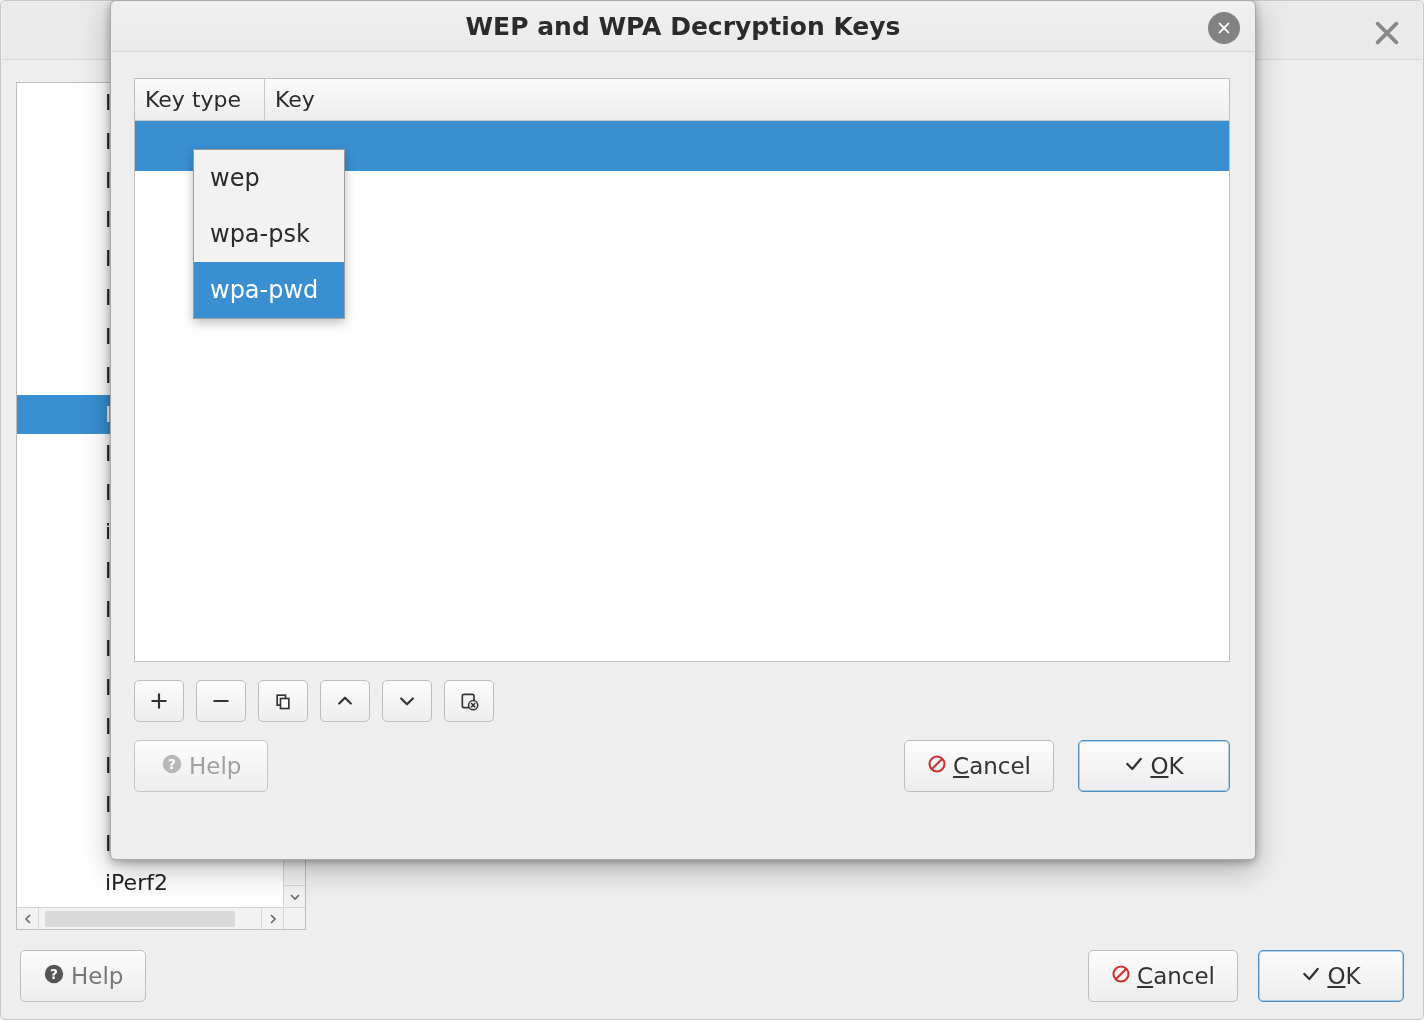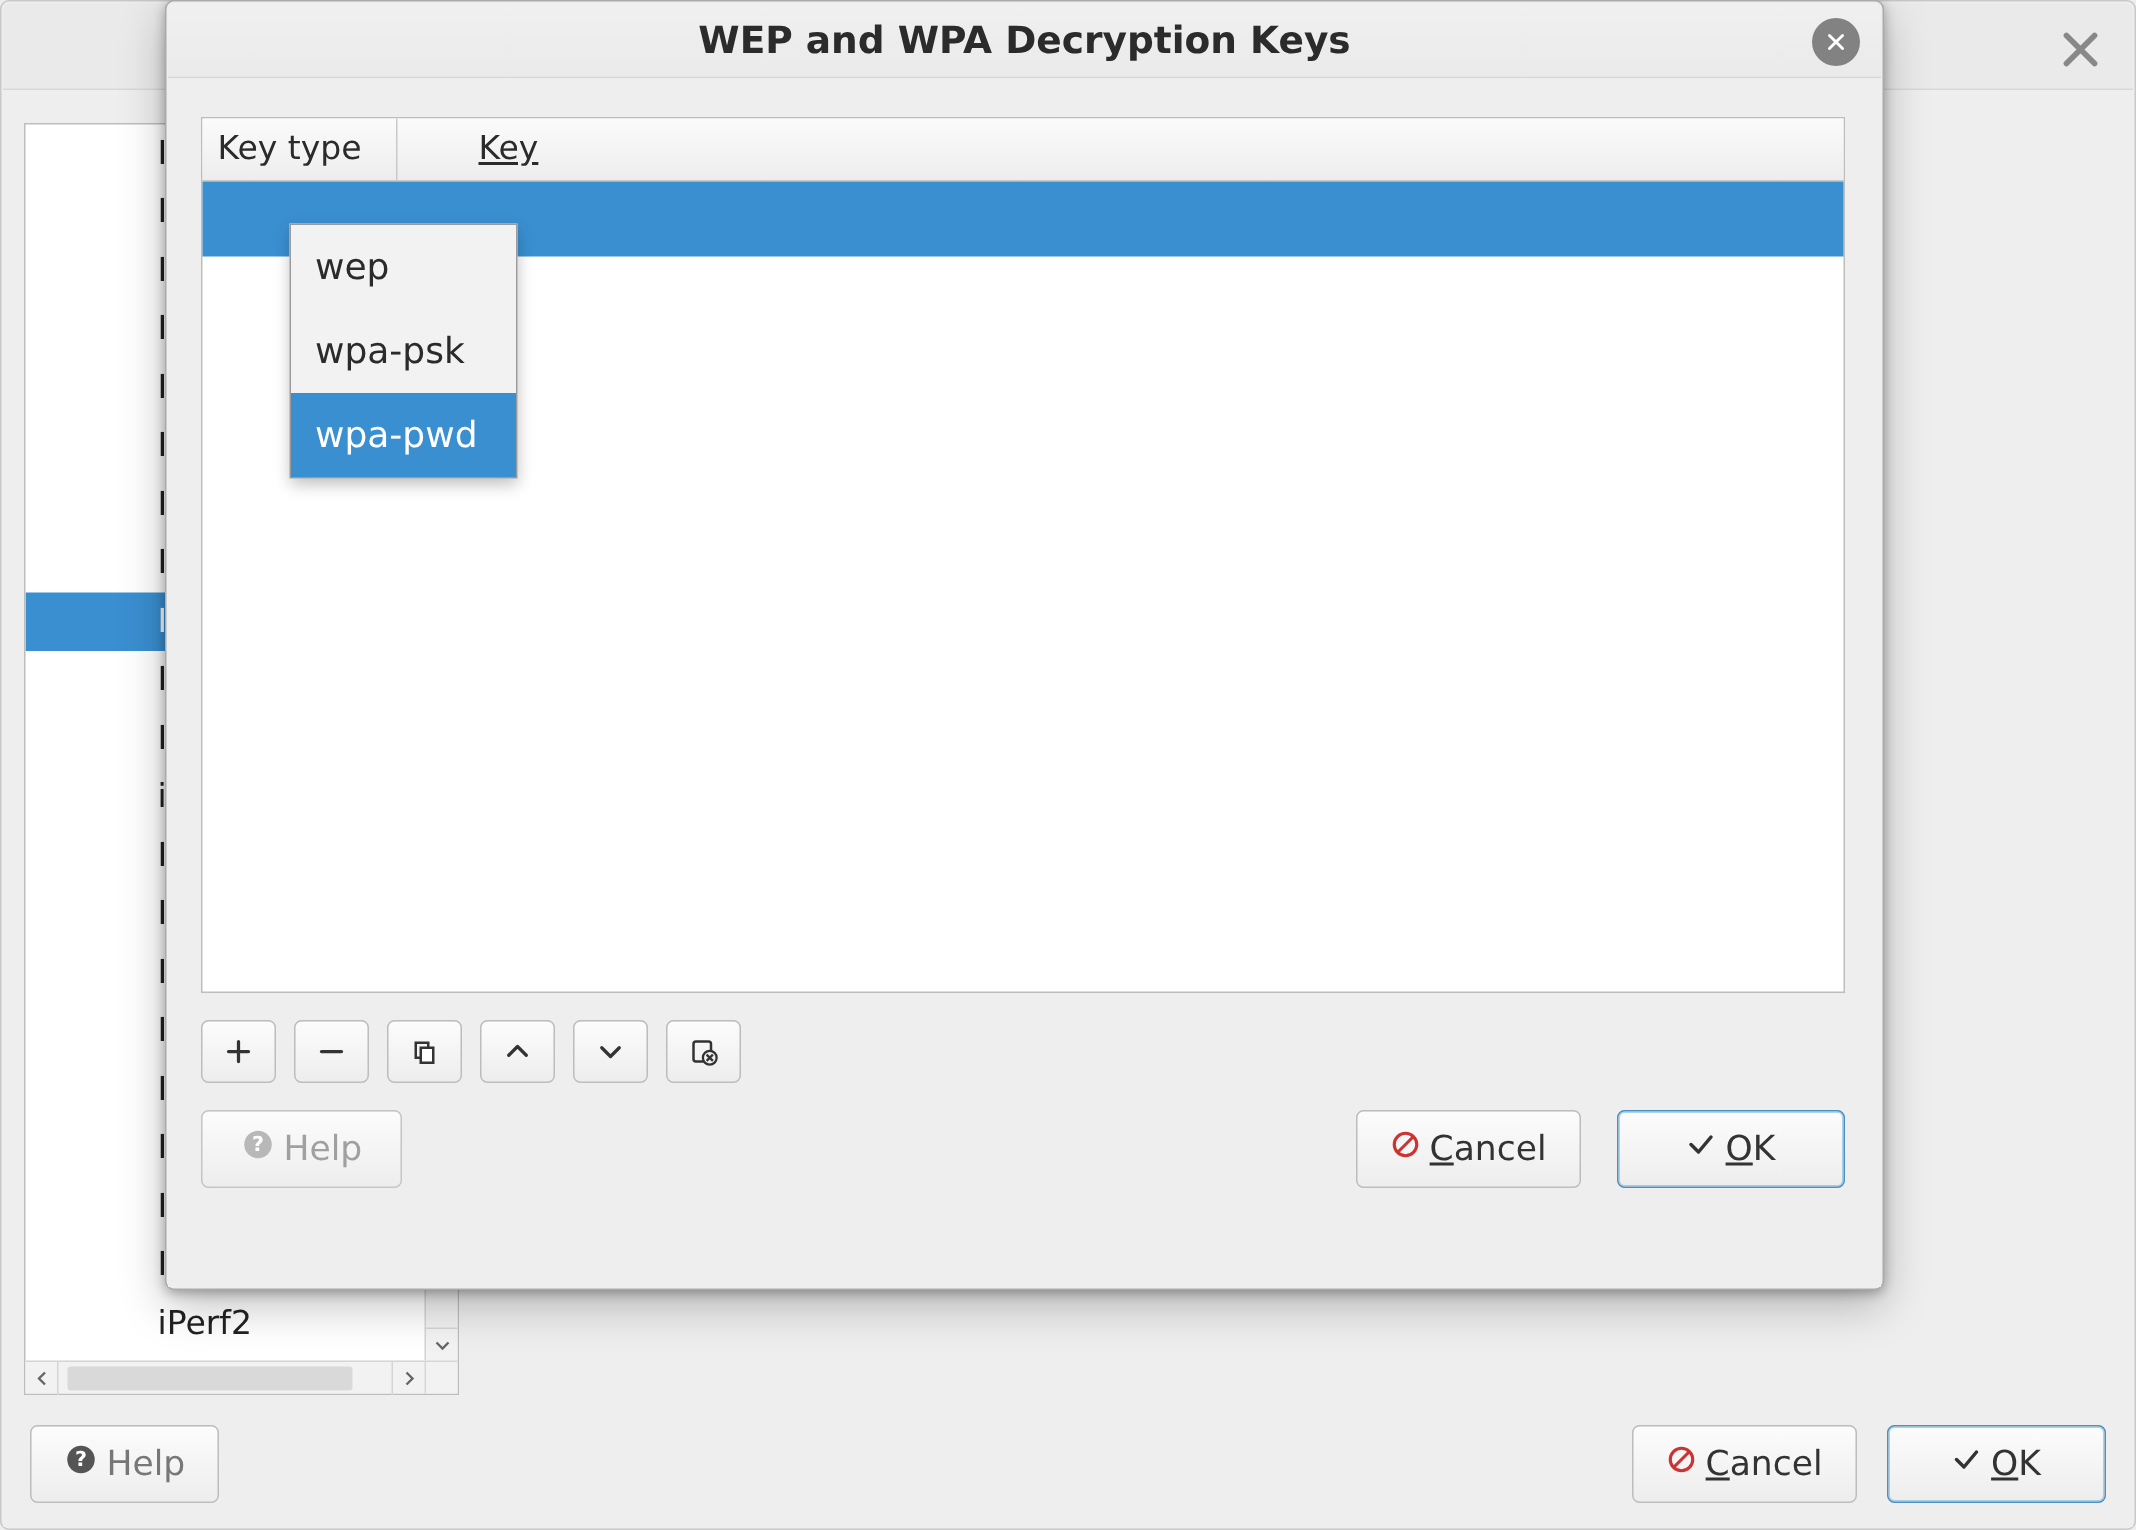--- a/index.html
+++ b/index.html
@@ -172,31 +172,30 @@
   .key-table {
     position:absolute; left:22px; top:26px; right:24px; height:584px;
     background:#ffffff;
     border:1px solid #bdbdbd;
   }
   .key-header {
     height:42px;
     background: linear-gradient(#fbfbfb,#ededed);
     border-bottom:1px solid #c9c9c9;
     display:flex;
-    gap:44px;
   }
   .key-header .col {
     border-right:1px solid #c9c9c9;
     padding: 0 10px;
     line-height:42px;
     font-size:22px;
     color:#2b2b2b;
   }
   .key-header .col.type { width:130px; }
-  .key-header .col.key  { flex:1; border-right:none;text-decoration:underline; }
+  .key-header .col.key  { flex:1; border-right:none; }
 
   .key-row {
     height:50px;
     background:#3a8fd1;
   }
 
   
   .dropdown {
     position:absolute; left:58px; top:70px;
     width:152px;

